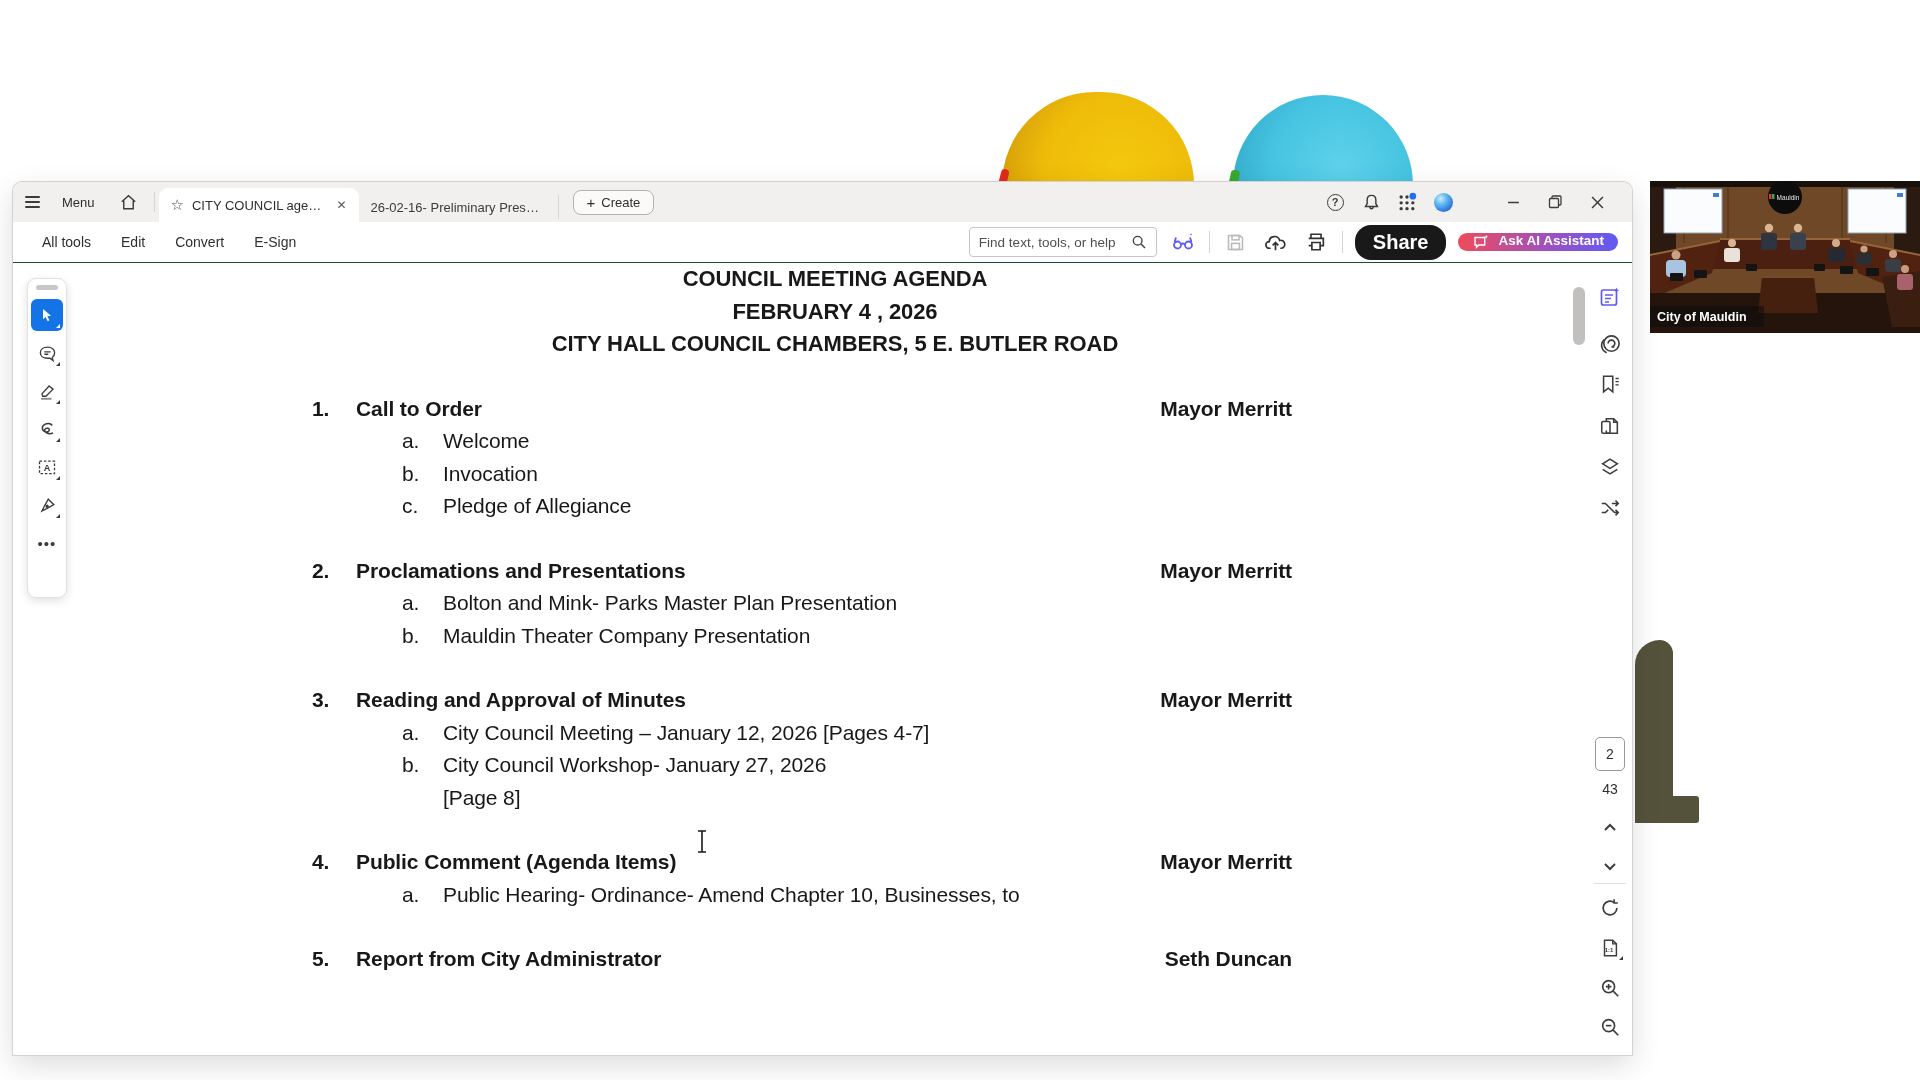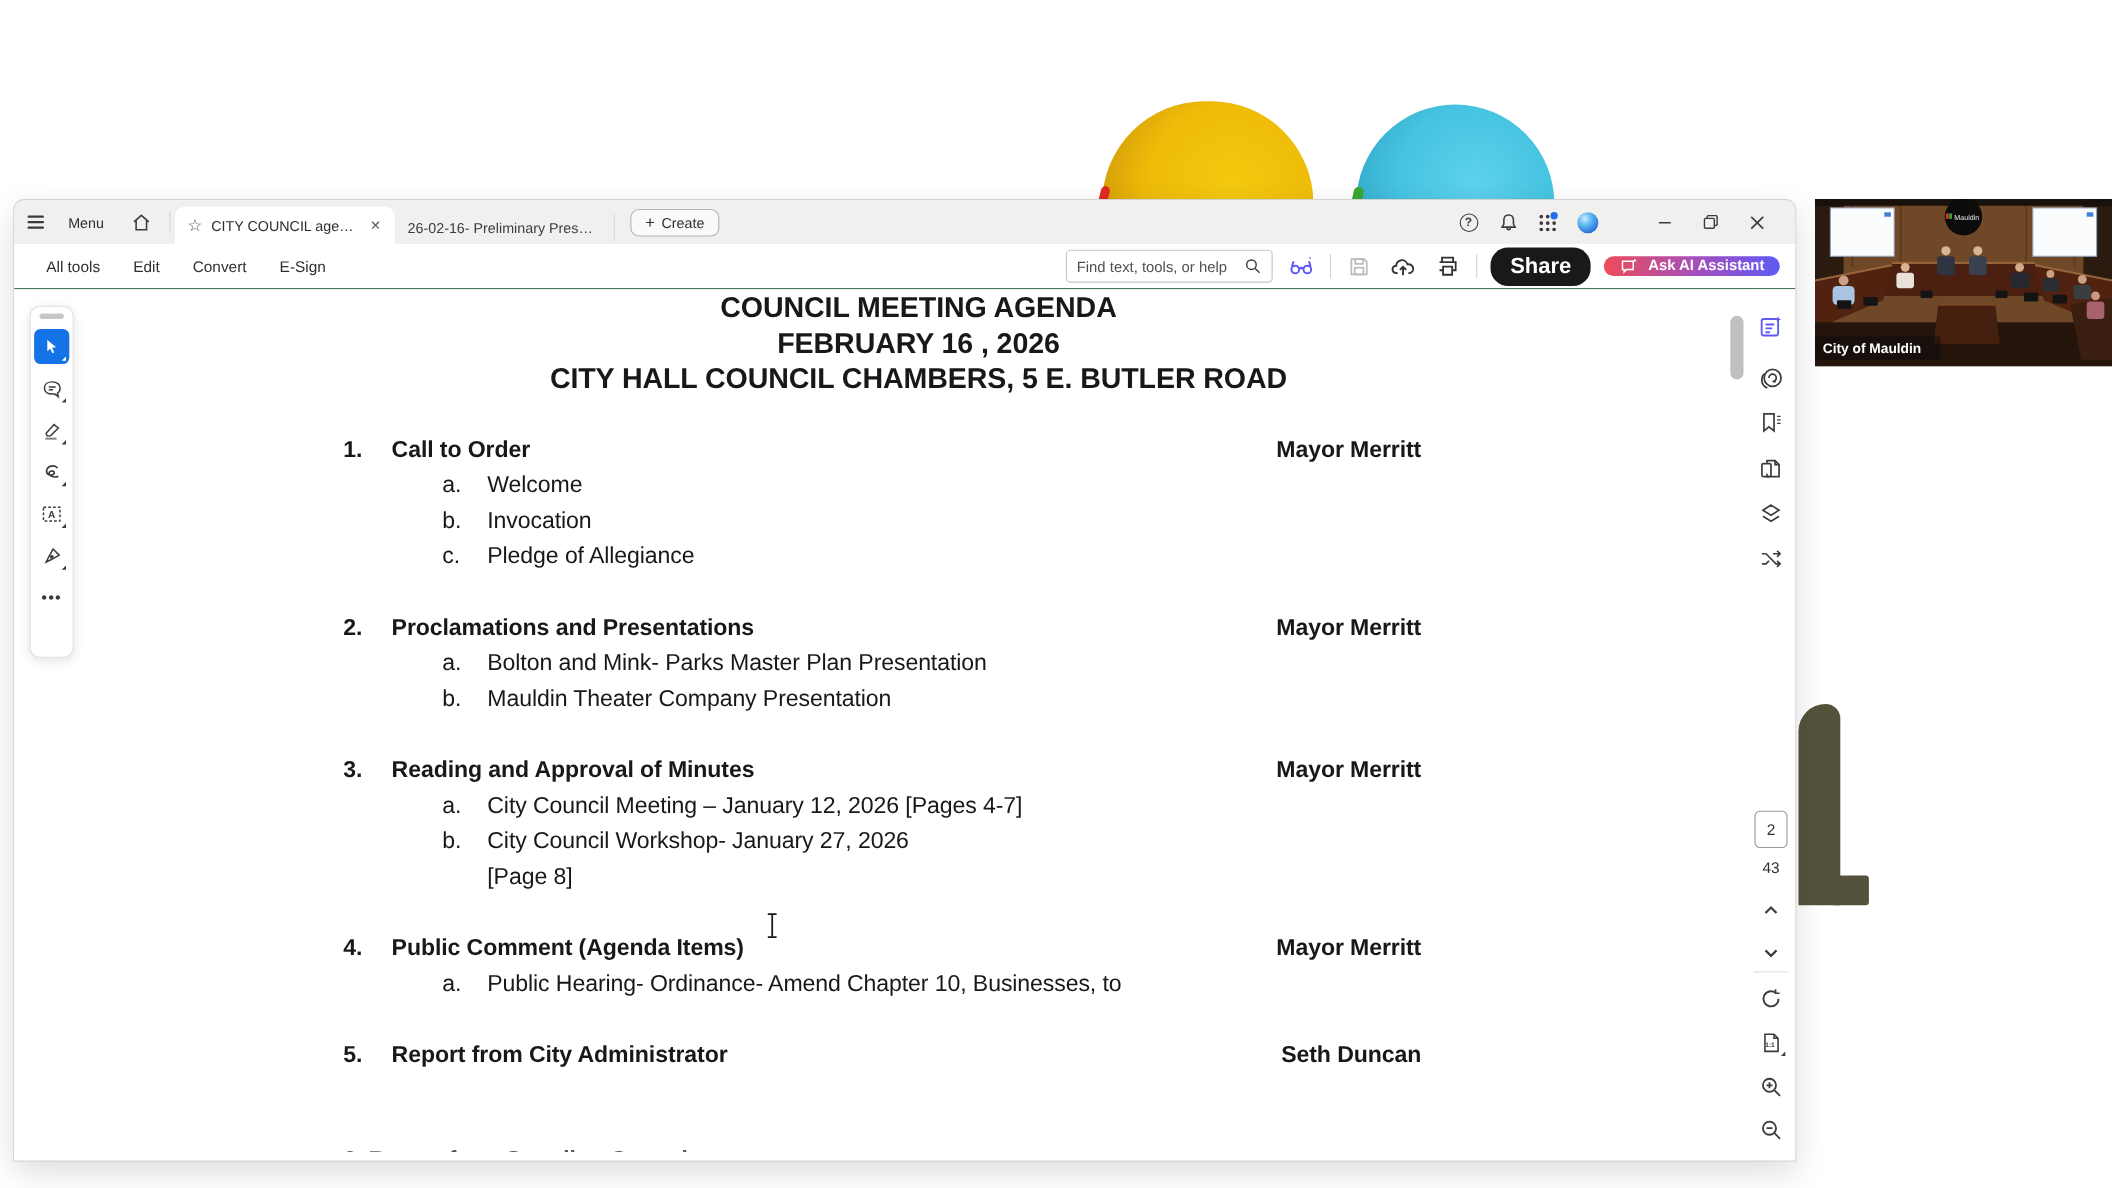--- a/index.html
+++ b/index.html
@@ -103,21 +103,21 @@
   .onetoone:after { content:""; position:absolute; right:0px; bottom:1px;
     border-left:4px solid transparent; border-bottom:4px solid #3d3d3d; }
 
   
   #scroll-thumb { position:absolute; right:47px; top:24px; width:12px; height:58px;
     background:#c2c0be; border-radius:6px; }
 
   
   #doc { position:absolute; left:0; top:0; width:1575px; height:100%;
     color:#181818; font-size:21px; line-height:32.5px; letter-spacing:-0.1px; }
-  #doc-titles { margin-left:237px; width:1170px; text-align:center; font-weight:bold; font-size:26px; }
+  #doc-titles { margin-left:237px; width:1170px; text-align:center; font-weight:bold; font-size:22px; }
   #agenda { margin-left:299px; width:980px; }
   .item { margin-top:32px; }
   .ihead { display:flex; font-weight:bold; }
   .ihead .num { width:44px; }
   .ihead .who { margin-left:auto; font-weight:bold; }
   .sub { display:flex; padding-left:90px; }
   .sub .lt { width:41px; }
   #partial-line { position:absolute; left:299px; top:776px; width:1000px; height:8px;
     overflow:hidden; font-weight:bold; }
 
@@ -270,21 +270,21 @@
           <span>Ask AI Assistant</span>
         </div>
       </div>
     </div>
 
     <div id="content">
 
       <div id="doc">
         <div id="doc-titles">
           <div>COUNCIL MEETING AGENDA</div>
-          <div>FEBRUARY 16 , 2026</div>
+          <div>FEBRUARY 4 , 2026</div>
           <div>CITY HALL COUNCIL CHAMBERS, 5 E. BUTLER ROAD</div>
         </div>
 
         <div id="agenda">
 
           <div class="item">
             <div class="ihead">
                 <span class="num">1.</span>
                 <span class="hd">Call to Order</span>
                 <span class="who">Mayor Merritt</span>

